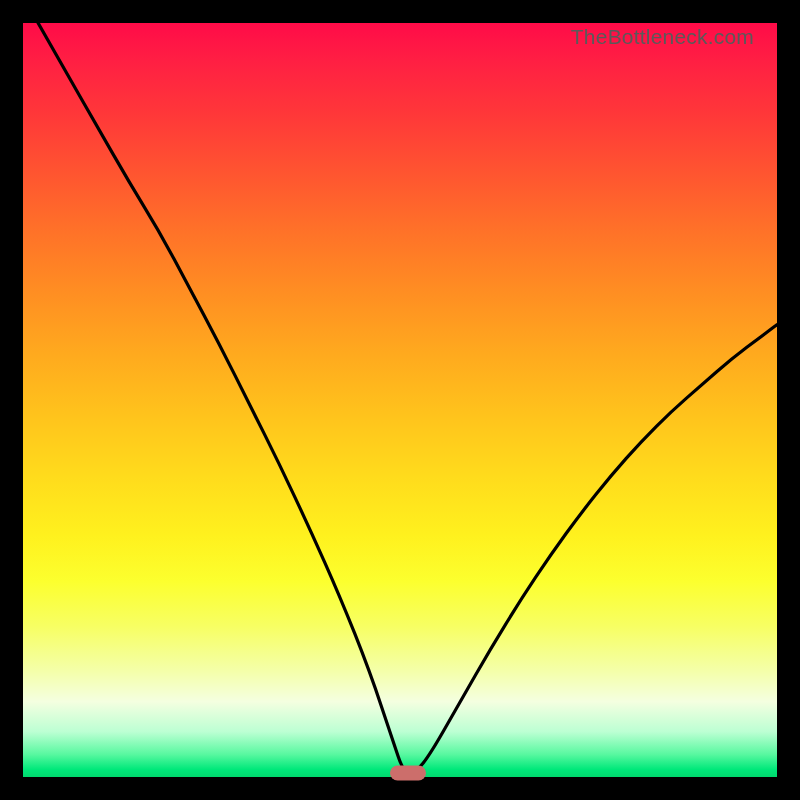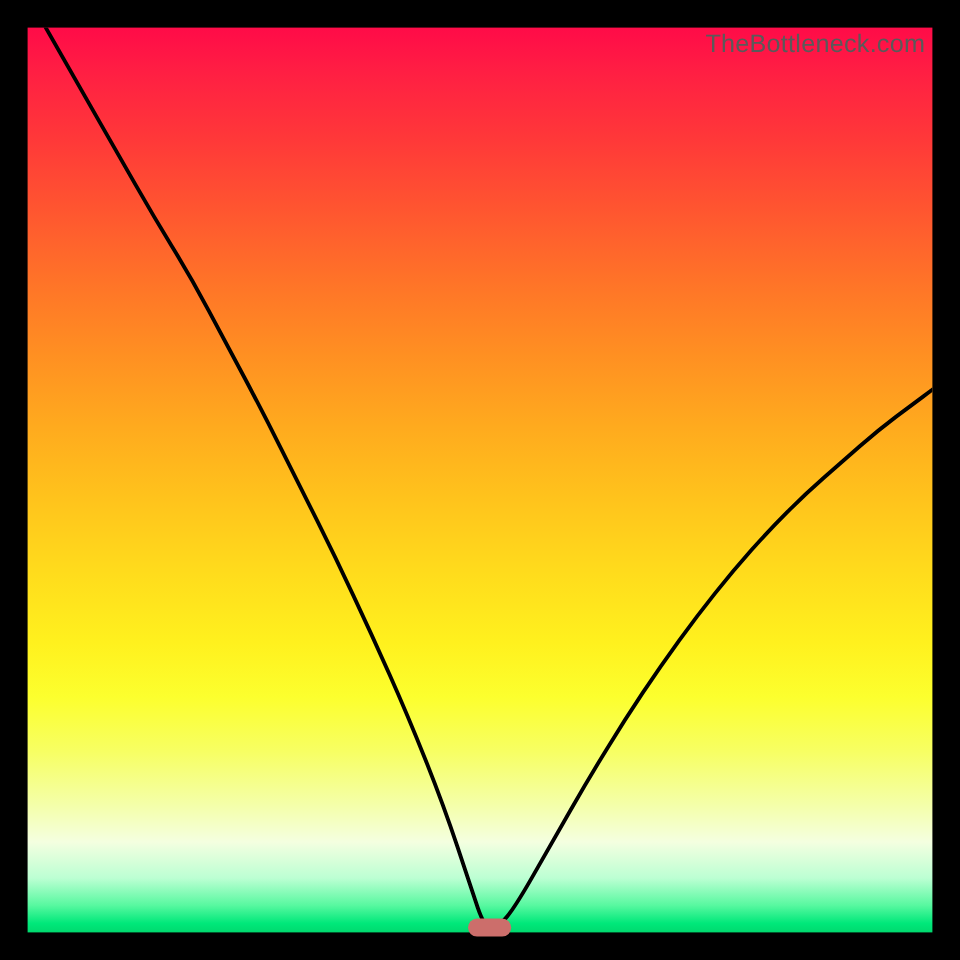--- a/index.html
+++ b/index.html
@@ -40,21 +40,21 @@
       #f4ffe0 90%,
       #bcffd3 94%,
       #58f8a0 97%,
       #00e87a 99%,
       #00d96e 100%
     );
   }
   .watermark {
     position: absolute;
     top: 2px;
-    right: 6px;
+    right: 23px;
     color: #5a5a5a;
     font-size: 21px;
     letter-spacing: 0.2px;
     font-weight: 500;
   }
   .curve {
     position: absolute;
     left: 0;
     top: 0;
     width: 754px;

